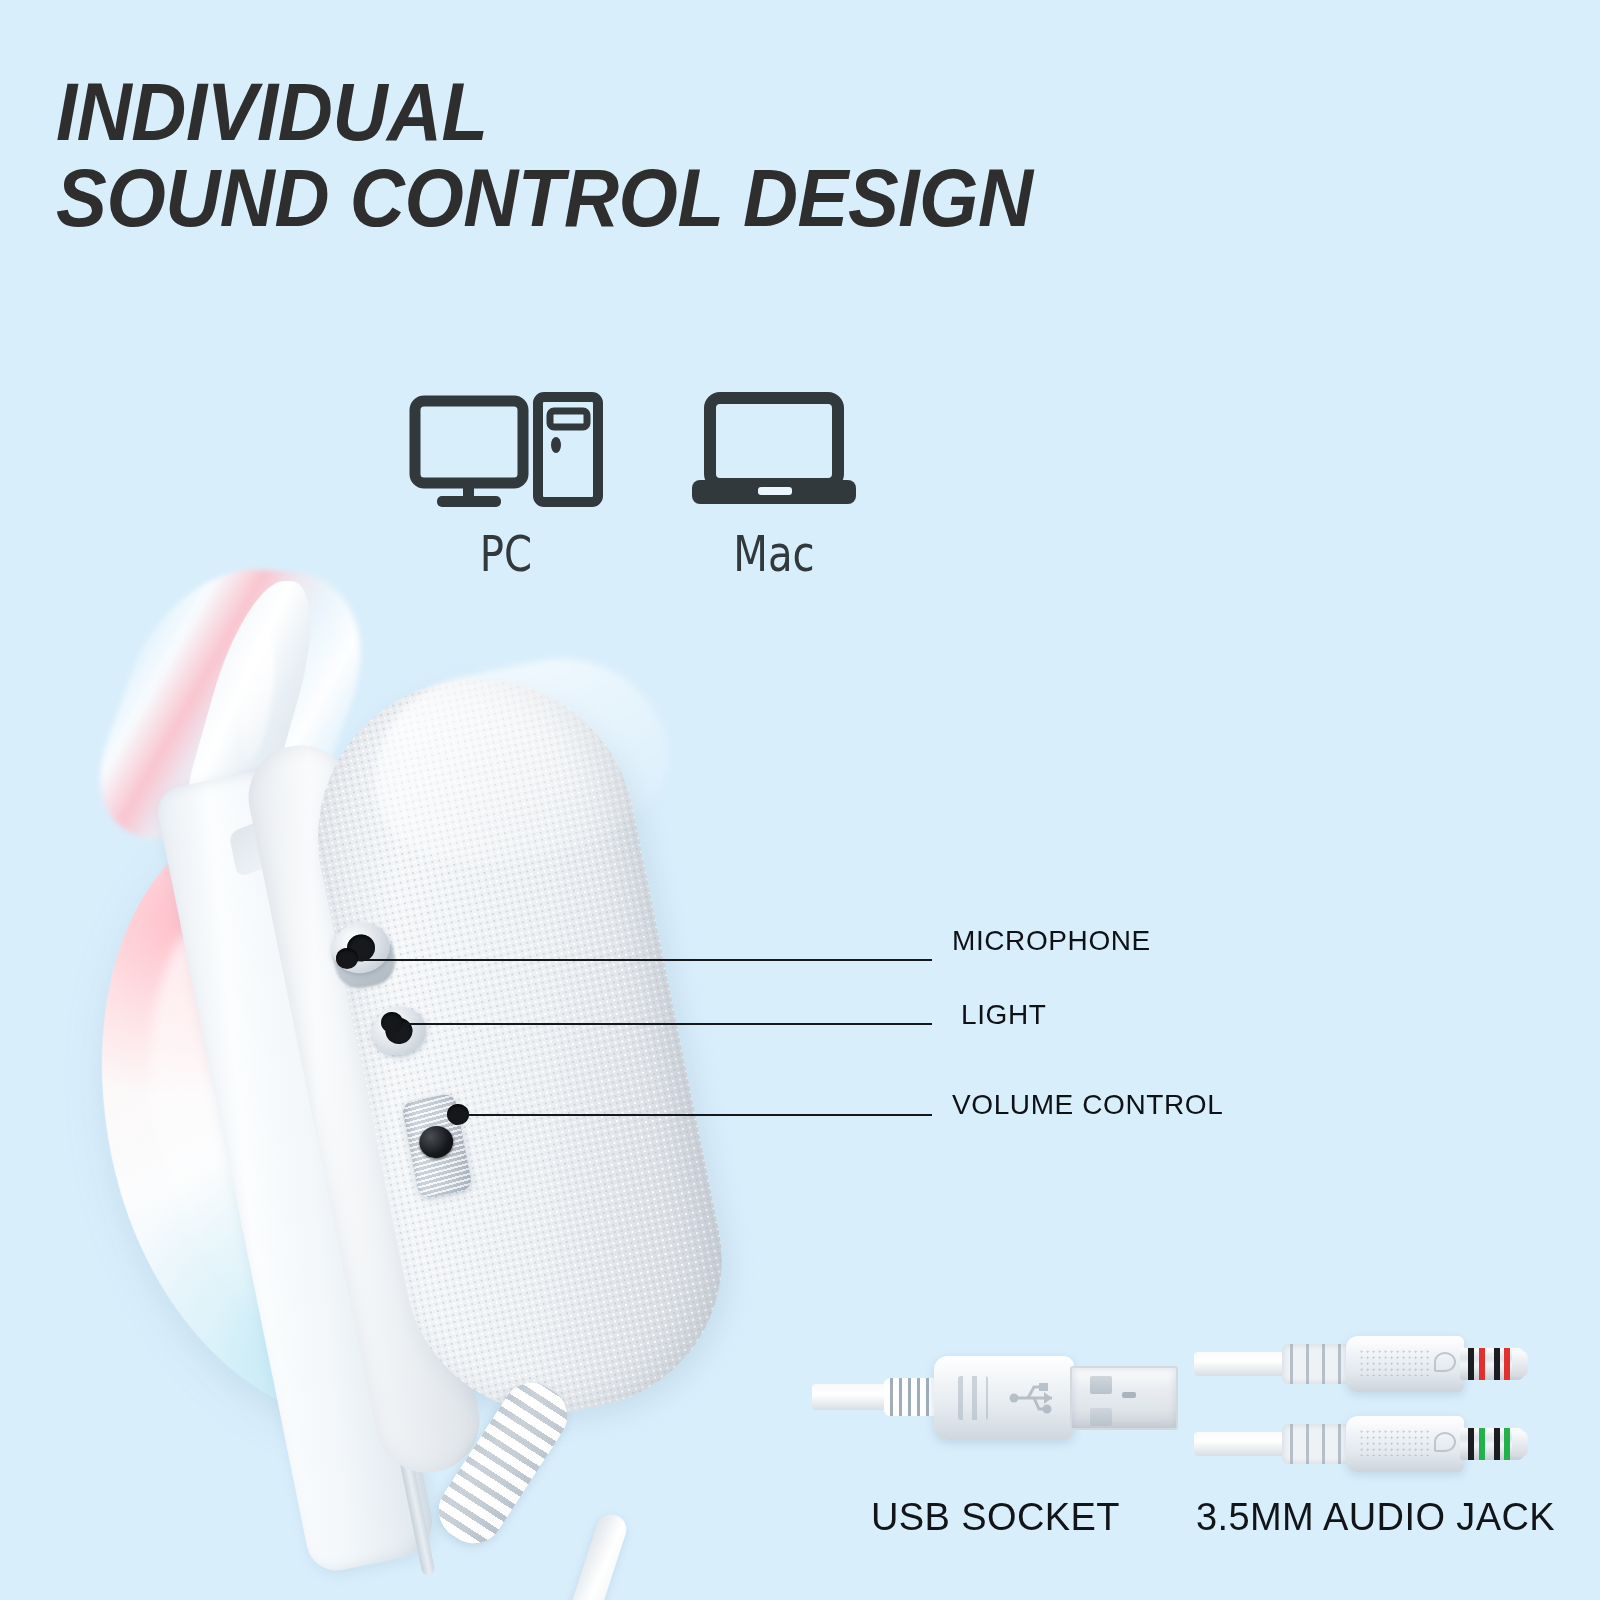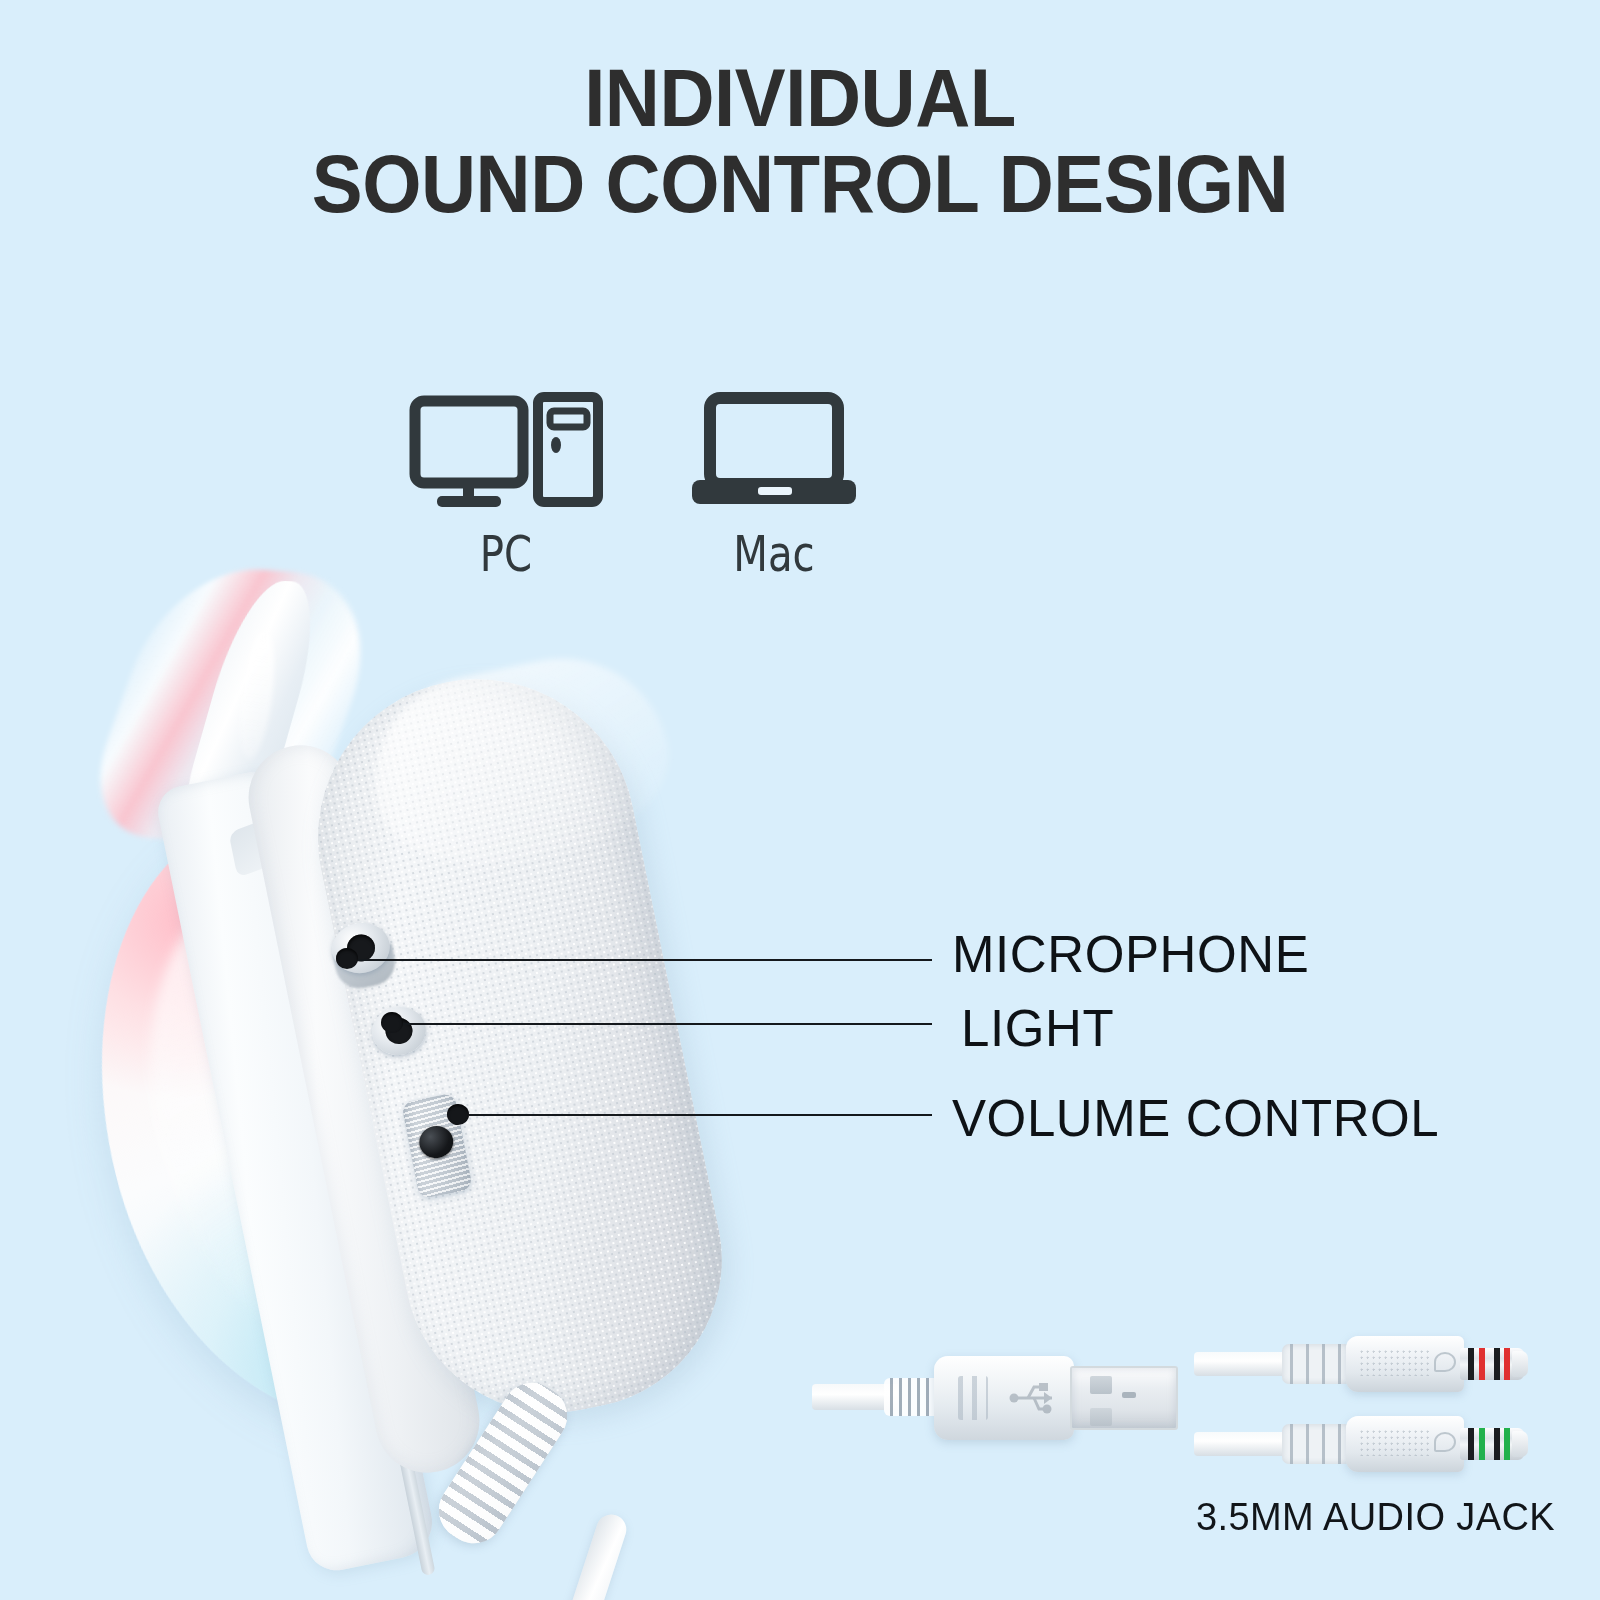--- a/index.html
+++ b/index.html
@@ -6,22 +6,22 @@
   html,body { width:1600px; height:1600px; }
   body {
     background:#d9eefb;
     font-family:"Liberation Sans", sans-serif;
     position:relative;
     overflow:hidden;
   }
 
   
   #title-block{
-    position:absolute; top:58px; left:0; width:1600px;
-    text-align:center; line-height:0.98;
+    position:absolute; top:72px; left:0; width:1600px;
+    text-align:left; line-height:0.98;font-style:italic;
   }
   #title-block .tline{
     display:block;
     font-family:"Liberation Sans", sans-serif;
     font-weight:bold;
     color:#2e2e2e;
     letter-spacing:-0.5px;
     transform:scaleX(0.93);
     transform-origin:center;
   }
@@ -223,21 +223,21 @@
   .callout .leader{
     position:absolute; height:0; border-top:2.5px solid #14181c;
     transform-origin:left center;
   }
   .callout .dot{
     position:absolute; width:22px; height:21px; border-radius:50%;
     background:#15171a; box-shadow:inset 0 2px 3px rgba(0,0,0,.7);
   }
   .callout .ctext{
     position:absolute; white-space:nowrap;
-    font-size:51px; color:#0e1216; font-weight:400;
+    font-size:28px; color:#0e1216; font-weight:400;
     letter-spacing:0.6px;
     font-family:"Liberation Sans", sans-serif;
   }
 
   #callout-mic .dot   { left:336px; top:948px; }
   #callout-mic .leader{ left:358px; top:959px; width:574px; }
   #callout-mic .ctext { left:952px; top:925px; }
 
   #callout-light .dot   { left:381px; top:1012px; }
   #callout-light .leader{ left:403px; top:1023px; width:529px; }
@@ -487,14 +487,15 @@
     <div class="j-barrel-dots"></div>
     <div class="j-icon"></div>
     <div class="j-plug"></div>
     <div class="j-band j-black-1"></div>
     <div class="j-band j-ring-1" style="background: rgb(34, 177, 76);"></div>
     <div class="j-band j-black-2"></div>
     <div class="j-band j-ring-2" style="background: rgb(34, 177, 76);"></div>
     <div class="j-tip"></div>
   </div>
 
+  <span class="conn-caption" id="caption-usb">USB SOCKET</span>
   <span class="conn-caption" id="caption-jack">3.5MM AUDIO JACK</span>
 </div>
 
 </body></html>

